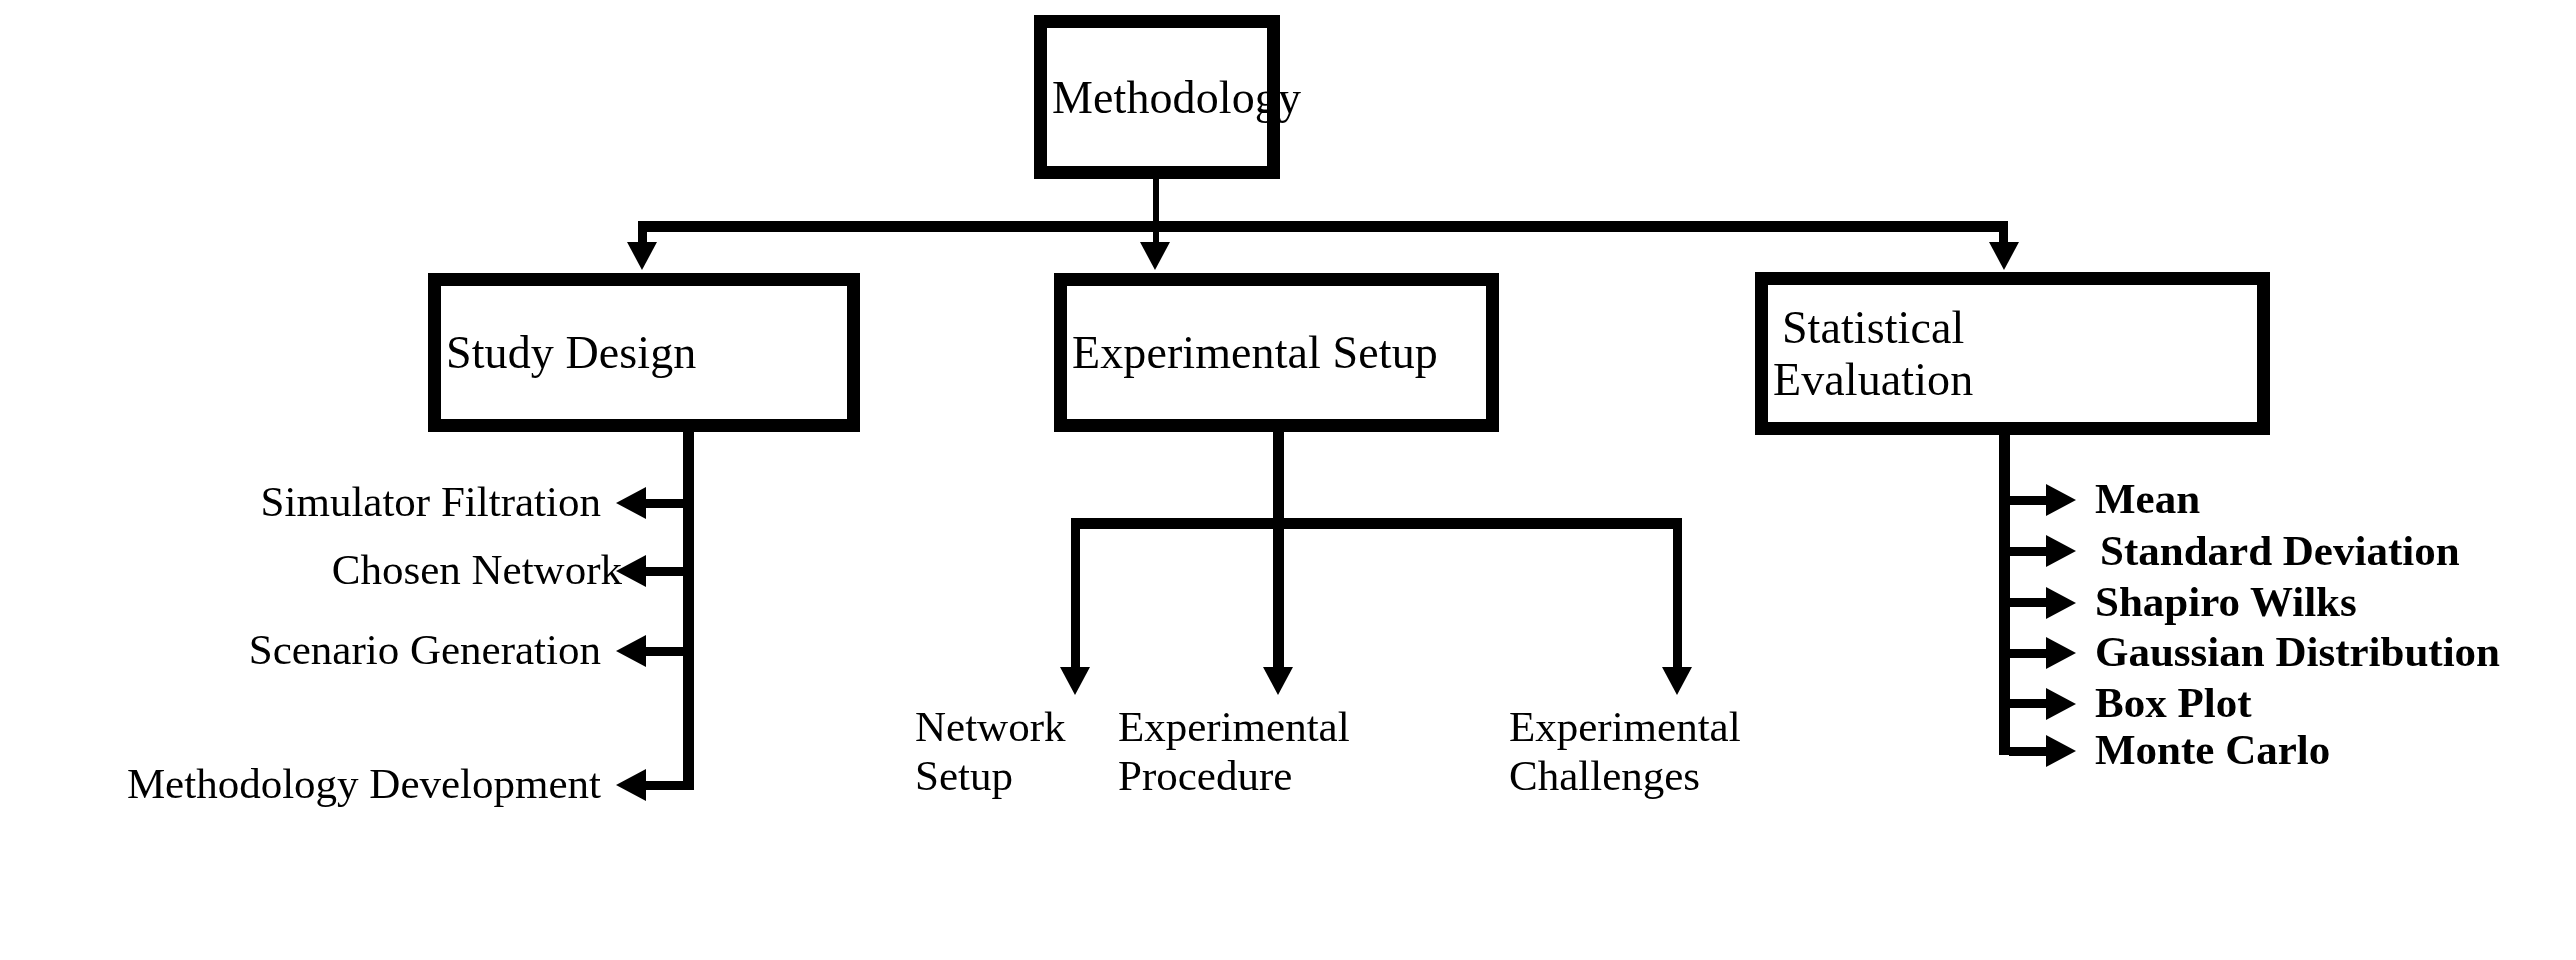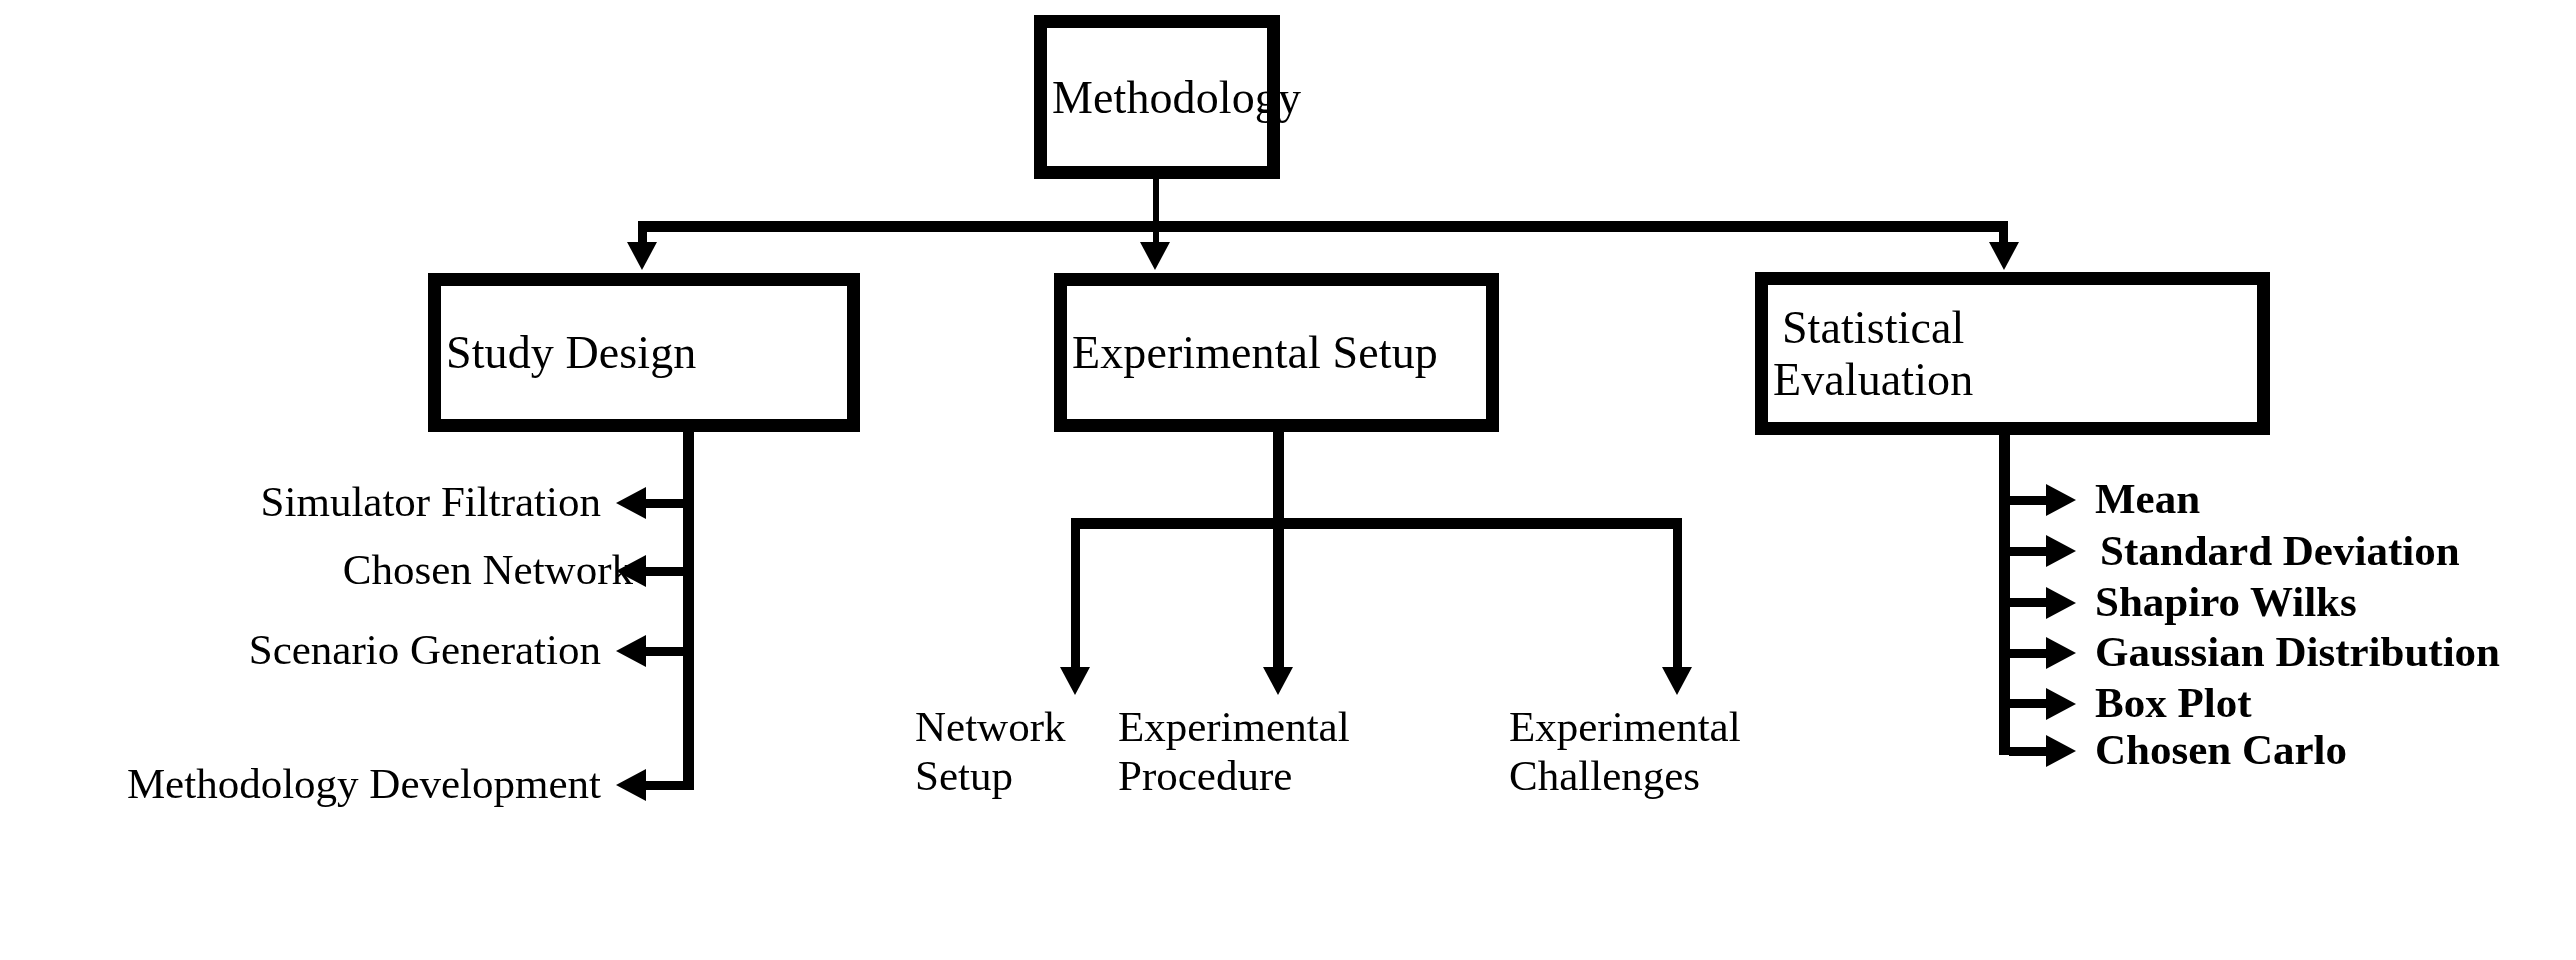--- a/index.html
+++ b/index.html
@@ -111,21 +111,21 @@
 
   <div class="hline" style="left:646px;top:647px;width:38px;height:9.2px;"></div>
   <div class="arrow-left" style="left:616px;top:635px;"></div>
 
   <div class="hline" style="left:646px;top:781px;width:38px;height:9.2px;"></div>
   <div class="arrow-left" style="left:616px;top:769px;"></div>
 
   <div class="leaf leaf-left" style="left:0px;top:477px;width:601px;">
     <span>Simulator Filtration</span>
   </div>
-  <div class="leaf leaf-left" style="left:16px;top:545px;width:601px;padding-left:16px;">
+  <div class="leaf leaf-left" style="left:5px;top:545px;width:601px;padding-left:16px;">
     <span>Chosen Network</span>
   </div>
   <div class="leaf leaf-left" style="left:0px;top:625px;width:601px;">
     <span>Scenario Generation</span>
   </div>
   <div class="leaf leaf-left" style="left:0px;top:759px;width:601px;">
     <span>Methodology Development</span>
   </div>
 
   <div class="vline" style="left:1273px;top:431px;width:10.5px;height:91px;"></div>
@@ -183,17 +183,17 @@
   <div class="leaf leaf-right" style="left:2095px;top:577px;">
     <span>Shapiro Wilks</span>
   </div>
   <div class="leaf leaf-right" style="left:2095px;top:627px;">
     <span>Gaussian Distribution</span>
   </div>
   <div class="leaf leaf-right" style="left:2095px;top:678px;">
     <span>Box Plot</span>
   </div>
   <div class="leaf leaf-right" style="left:2095px;top:725px;">
-    <span>Chosen Carlo</span>
+    <span>Monte Carlo</span>
   </div>
 
 </div>
 
 
 </body></html>

